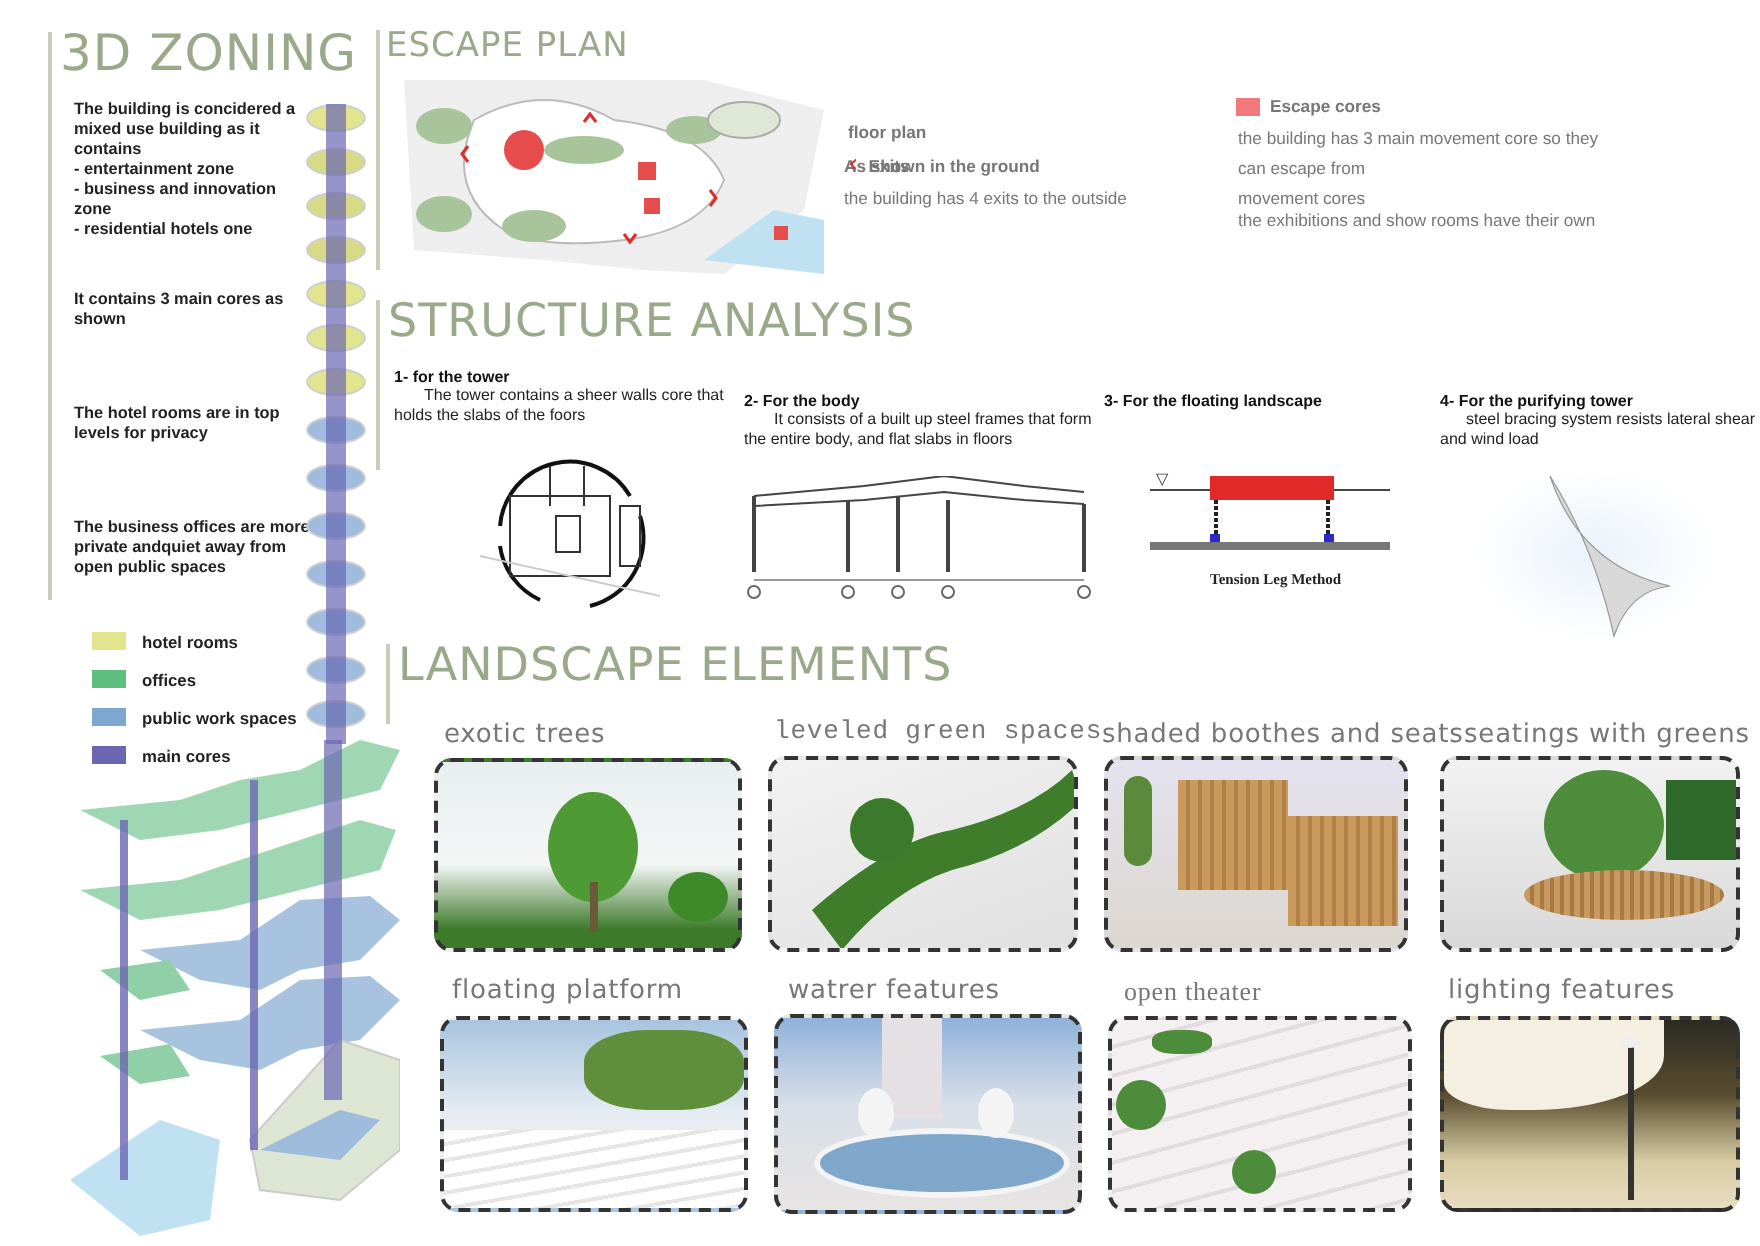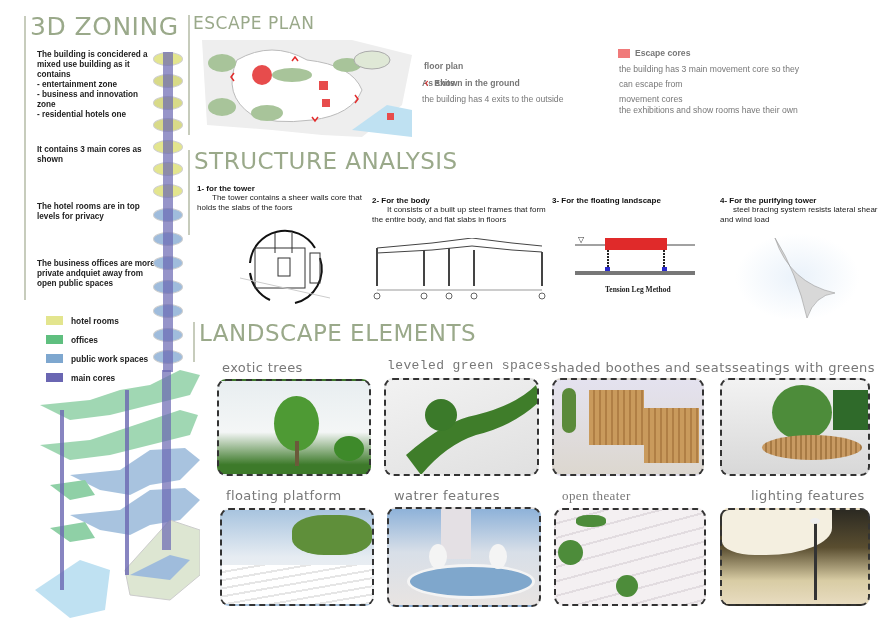--- a/index.html
+++ b/index.html
@@ -236,18 +236,18 @@
   <div style="position:absolute;left:100px;top:35px;width:18px;height:25px;border-radius:50%;background:#f4f4f4;"></div>
 </div>
 
 <div class="abs caption" style="left:562px;top:488px;font-family:Liberation Serif, serif;">open theater</div>
 <div class="card" style="left:554px;top:508px;width:152px;height:98px;background:repeating-linear-gradient(165deg,#f4f0f2 0 12px,#e2dce0 12px 14px);">
   <div style="position:absolute;left:2px;top:30px;width:25px;height:25px;border-radius:50%;background:#4d8c3a;"></div>
   <div style="position:absolute;left:60px;top:65px;width:22px;height:22px;border-radius:50%;background:#4d8c3a;"></div>
   <div style="position:absolute;left:20px;top:5px;width:30px;height:12px;border-radius:40%;background:#4d8c3a;"></div>
 </div>
 
-<div class="abs caption" style="left:751px;top:488px;">lighting features</div>
+<div class="abs caption" style="left:724px;top:488px;">lighting features</div>
 <div class="card" style="left:720px;top:508px;width:150px;height:98px;background:linear-gradient(180deg,#2c2a22 0%,#5a4e30 40%,#d8cca4 75%,#e8dcc0 100%);">
   <div style="position:absolute;left:0;top:0;width:110px;height:45px;border-radius:0 0 60% 30%;background:#f4efe0;"></div>
   <div style="position:absolute;left:92px;top:10px;width:3px;height:80px;background:#333;"></div>
   <div style="position:absolute;left:88px;top:8px;width:10px;height:6px;border-radius:50%;background:#eee;"></div>
 </div>
 
 </body></html>

